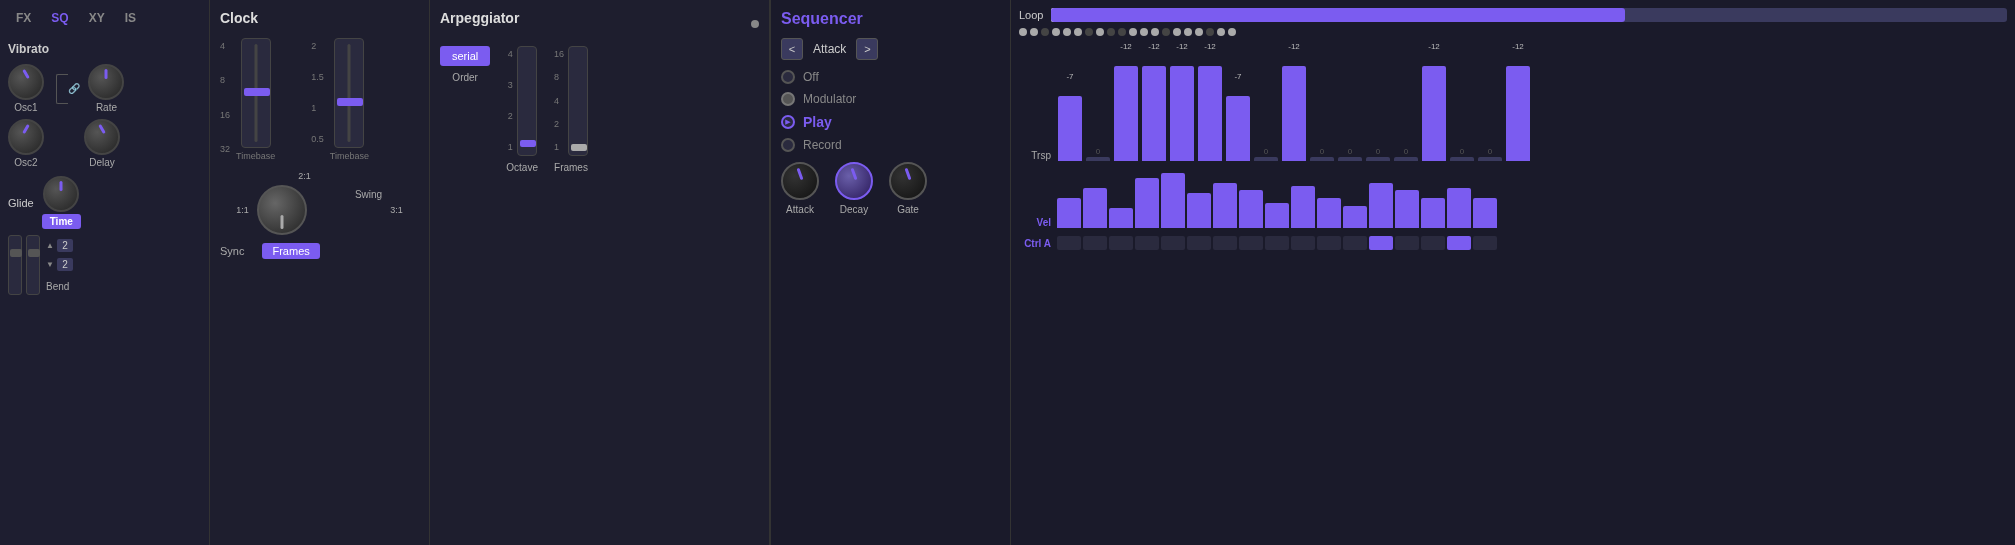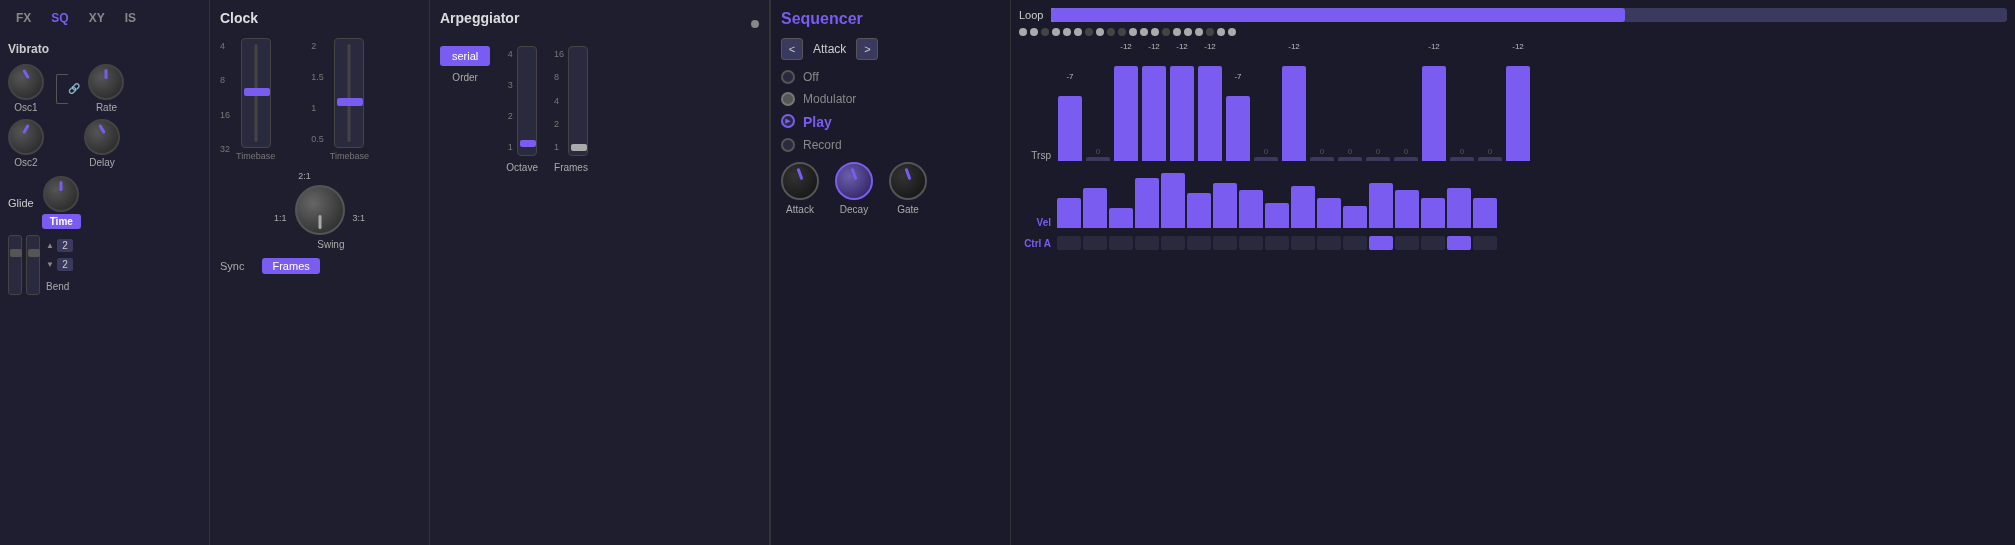--- a/index.html
+++ b/index.html
@@ -430,21 +430,21 @@
       font-size: 11px;
     }
     .rotate-label {
       font-size: 12px;
       color: #ccc;
       padding: 0 4px;
     }
 
     .mode-item {
       display: flex;
-      align-items: flex-start;
+      align-items: center;
       gap: 8px;
       margin-bottom: 8px;
       cursor: pointer;
     }
     .mode-radio {
       width: 14px;
       height: 14px;
       border-radius: 50%;
       border: 2px solid #555;
       background: #2a2a3e;
@@ -677,21 +677,21 @@
         </div>
         <span class="slider-mark">Timebase</span>
       </div>
     </div>
   </div>
 
   <div class="swing-knob-area">
     <span class="swing-label-top" style="margin-left:-30px;">2:1</span>
     <div class="swing-row">
       <span class="swing-side-label">1:1</span>
-      <div style="display:flex;flex-direction:column;align-items:flex-end;">
+      <div style="display:flex;flex-direction:row;align-items:flex-start;gap:48px;">
         <div class="swing-knob"></div>
         <span class="swing-knob-label">Swing</span>
       </div>
       <span class="swing-side-label">3:1</span>
     </div>
   </div>
 
   <div class="sync-row">
     <span class="sync-label">Sync</span>
     <span class="strict-badge">Frames</span>

